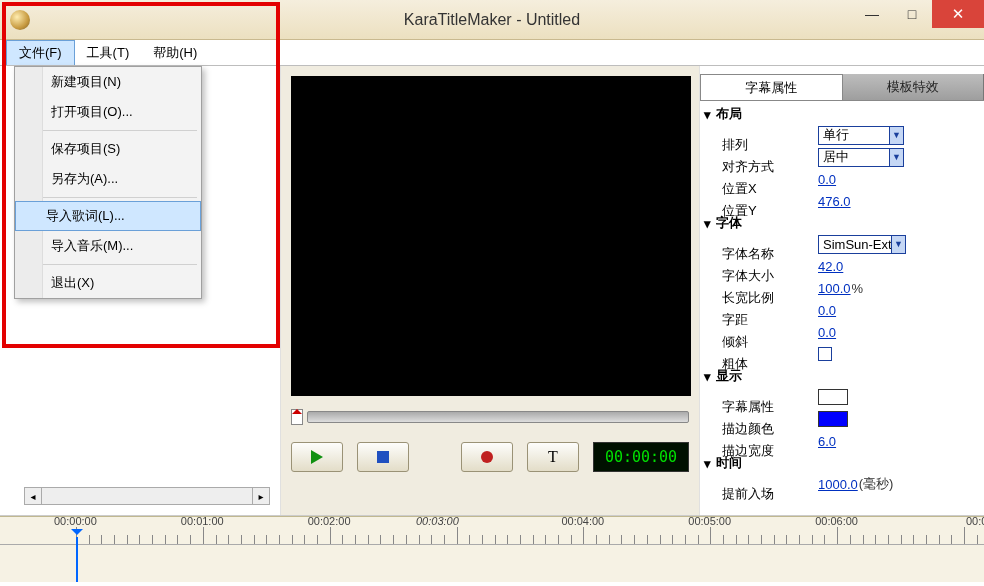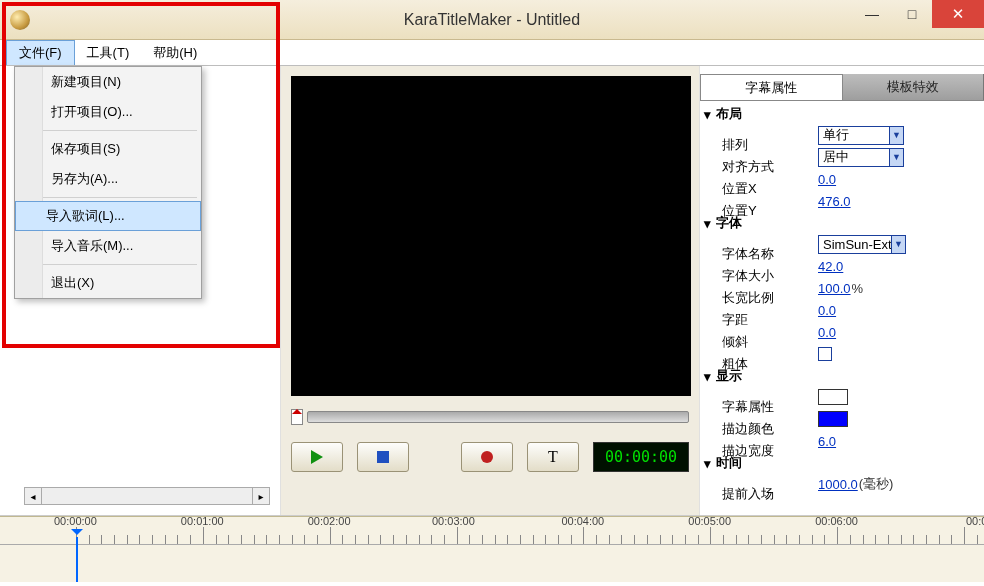--- a/index.html
+++ b/index.html
@@ -394,21 +394,21 @@
       <div class="tick" style="left: 329.714px;"></div>
       <div class="tick minor" style="left: 342.4px;"></div>
       <div class="tick minor" style="left: 355.086px;"></div>
       <div class="tick minor" style="left: 367.771px;"></div>
       <div class="tick minor" style="left: 380.457px;"></div>
       <div class="tick minor" style="left: 393.143px;"></div>
       <div class="tick minor" style="left: 405.829px;"></div>
       <div class="tick minor" style="left: 418.514px;"></div>
       <div class="tick minor" style="left: 431.2px;"></div>
       <div class="tick minor" style="left: 443.886px;"></div>
-      <div class="label" style="left: 432px;">00:03:00</div>
+      <div class="label" style="left: 416px; font-style: italic;">00:03:00</div>
       <div class="tick" style="left: 456.571px;"></div>
       <div class="tick minor" style="left: 469.257px;"></div>
       <div class="tick minor" style="left: 481.943px;"></div>
       <div class="tick minor" style="left: 494.629px;"></div>
       <div class="tick minor" style="left: 507.314px;"></div>
       <div class="tick minor" style="left: 520px;"></div>
       <div class="tick minor" style="left: 532.686px;"></div>
       <div class="tick minor" style="left: 545.371px;"></div>
       <div class="tick minor" style="left: 558.057px;"></div>
       <div class="tick minor" style="left: 570.743px;"></div>

